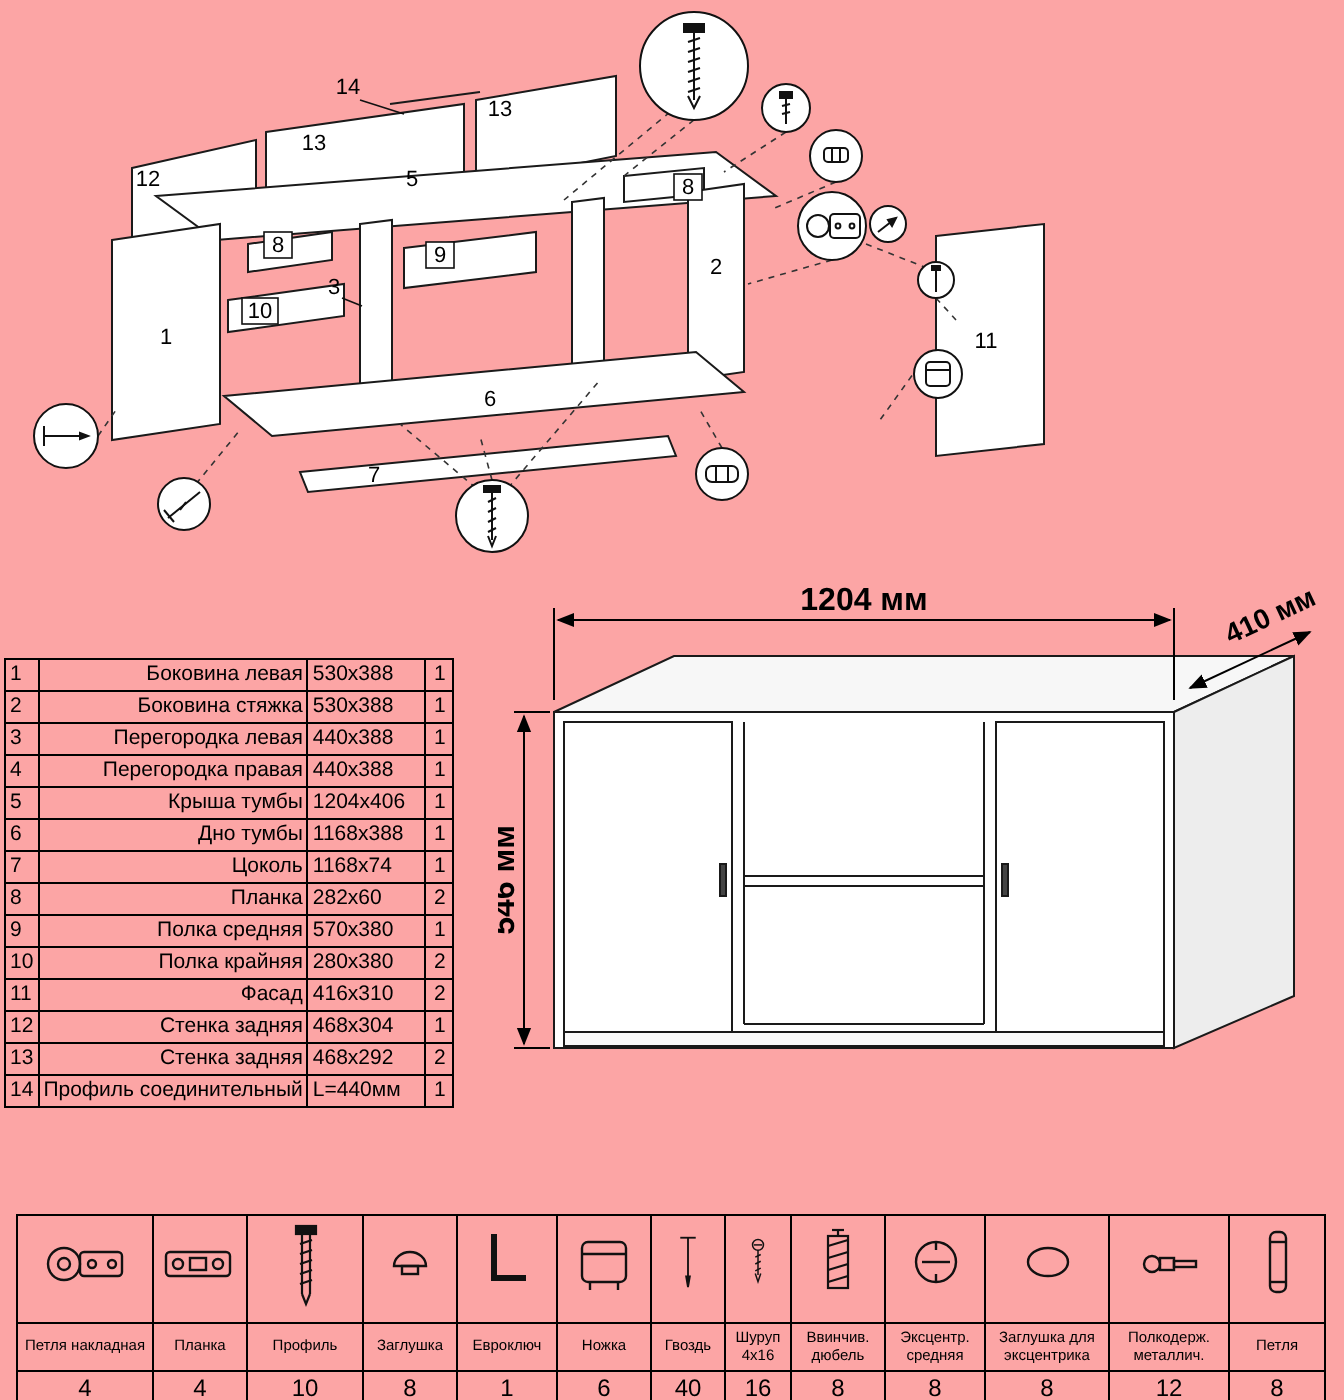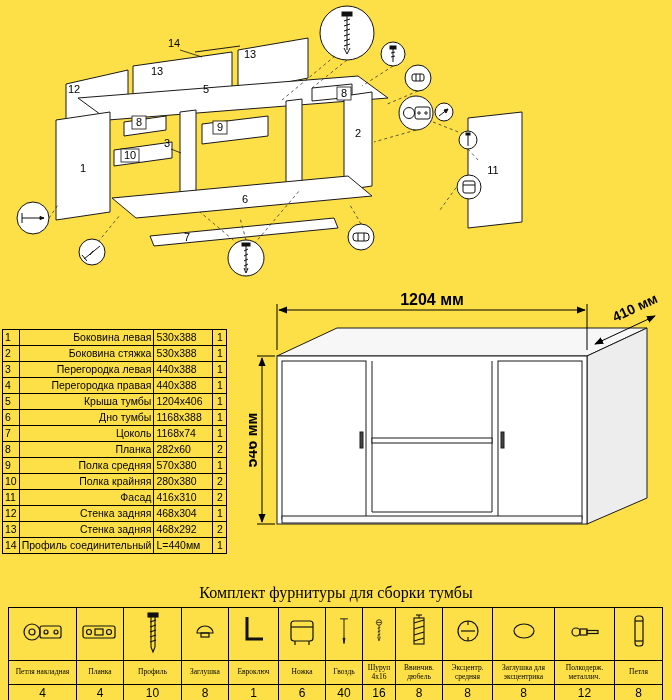--- a/index.html
+++ b/index.html
@@ -1,18 +1,18 @@
 <!DOCTYPE html>
 <html><head>
 <meta charset="utf-8">
 <style>
   * { margin:0; padding:0; box-sizing:border-box; }
   html,body { width:672px; height:700px; background:#fff; color:#000;
     font-family:"Liberation Sans", sans-serif; overflow:hidden; }
-  .page { position:relative; width:672px; height:700px; background:#fde047; }
+  .page { position:relative; width:672px; height:700px; background:#fca5a5; }
 
   .diagram-section { position:absolute; top:0; left:0; width:672px; height:300px; }
 
   .parts-table { position:absolute; left:2px; top:329px; border-collapse:collapse;
     font-size:10.5px; }
   .parts-table td { border:1px solid #000; padding:0 2px; height:16px;
     line-height:15px; white-space:nowrap; }
   .parts-table td.num  { width:14px;  text-align:left; }
   .parts-table td.name { width:131px;text-align:right; }
   .parts-table td.size { width:59px;  text-align:left; }
@@ -21,21 +21,21 @@
   .dim-section { position:absolute; left:249px; top:292px; width:432px; height:272px; }
 
   .hw-title { position:absolute; top:584px; left:0; width:672px; text-align:center;
     font-family:"Liberation Serif", serif; font-size:16px; }
 
   .hw-table { position:absolute; top:607px; left:8px; border-collapse:collapse;
     table-layout:fixed; }
   .hw-table td { border:1px solid #000; text-align:center; vertical-align:middle;
     padding:1px; overflow:hidden; }
   .hw-icons td { height:50px; }
-  .hw-names td { font-size:7.5px; line-height:1.15; height:24px;font-family:Liberation Serif, serif; }
+  .hw-names td { font-size:7.5px; line-height:1.15; height:24px; }
   .hw-qty td   { font-size:12px; height:17px; }
 
   svg text { fill:#000; }
   .dlabel { font-size:11px; }
   .dimlabel { font-size:16px; font-weight:bold; }
 </style>
 </head>
 <body>
 
 <div class="page">
@@ -314,21 +314,20 @@
         <line x1="13" y1="66" x2="13" y2="230" marker-start="url(#ar)" marker-end="url(#ar)"></line>
       </g>
       <g class="dimlabel" text-anchor="middle">
         <text x="183" y="13">1204 мм</text>
         <text x="388" y="20" transform="rotate(-25 388 20)" font-size="14">410 мм</text>
         <text transform="translate(8 148) rotate(-90)">546 мм</text>
       </g>
     </svg>
   </div>
 
-  <div class="hw-title">Комплект фурнитуры для сборки тумбы</div>
 
   <table class="hw-table">
     <colgroup>
       <col style="width:68px">
         <col style="width:46px">
         <col style="width:58px">
         <col style="width:46px">
       <col style="width:50px">
         <col style="width:46px">
         <col style="width:36px">

